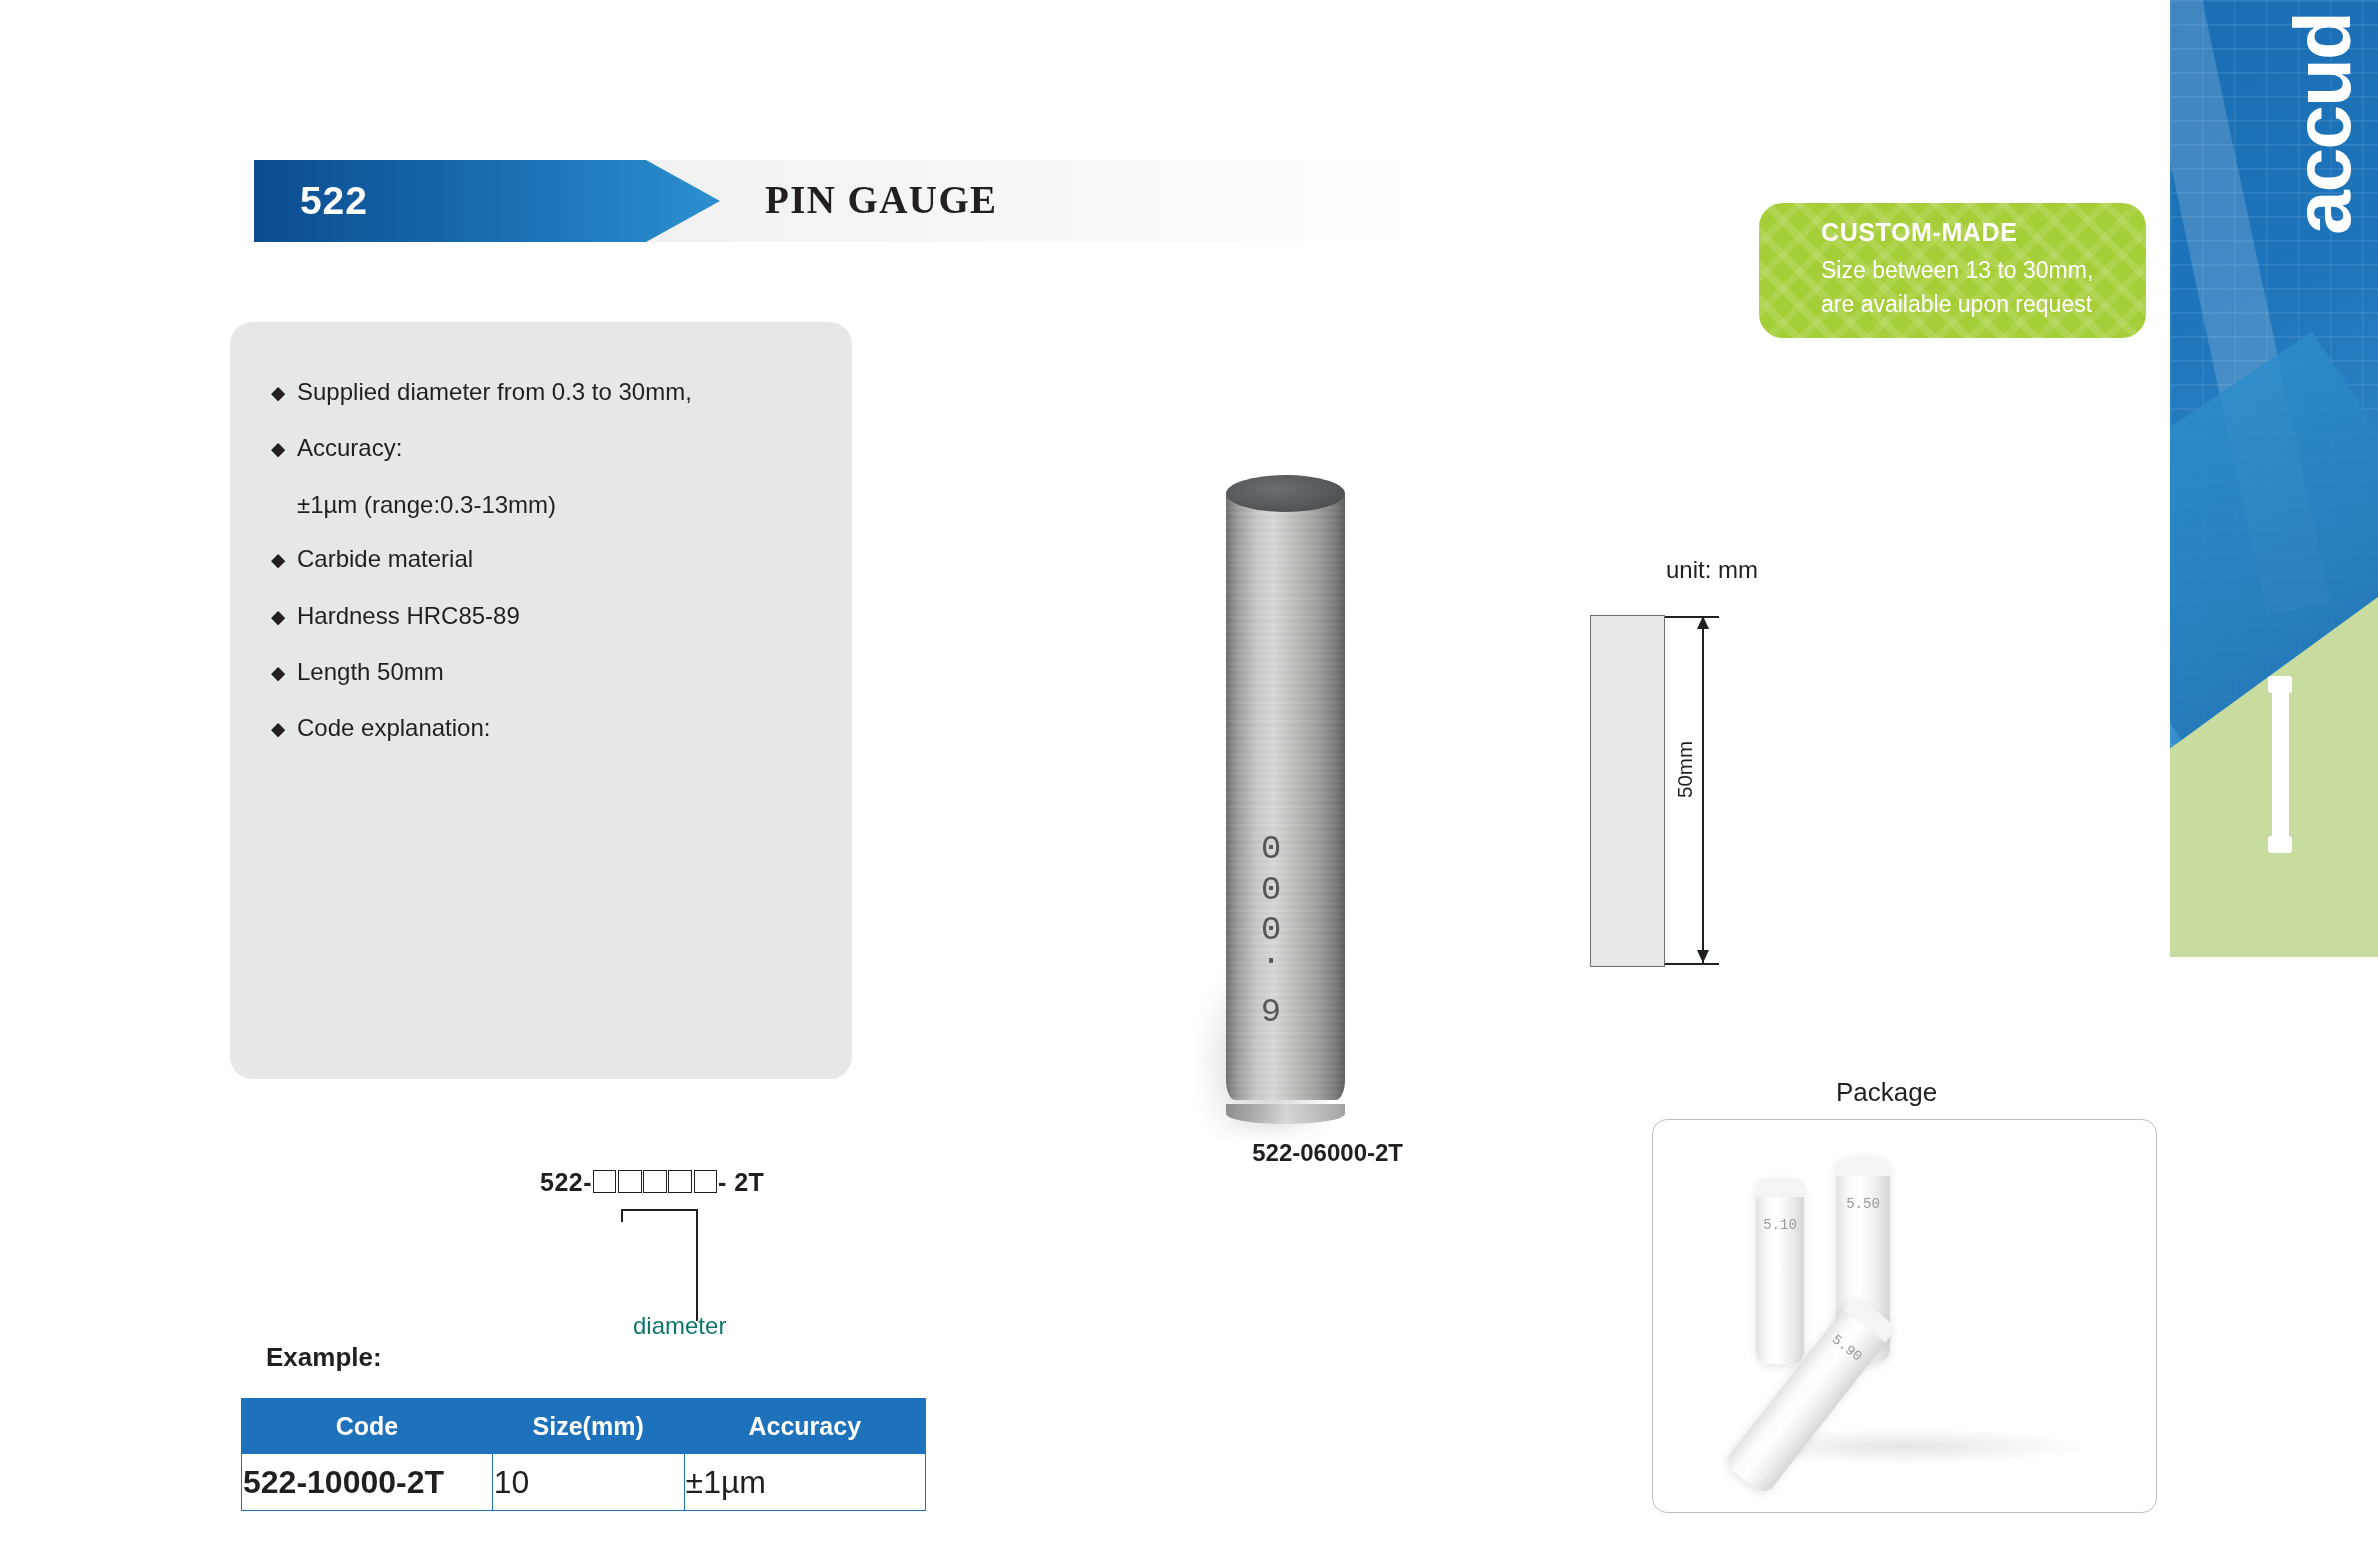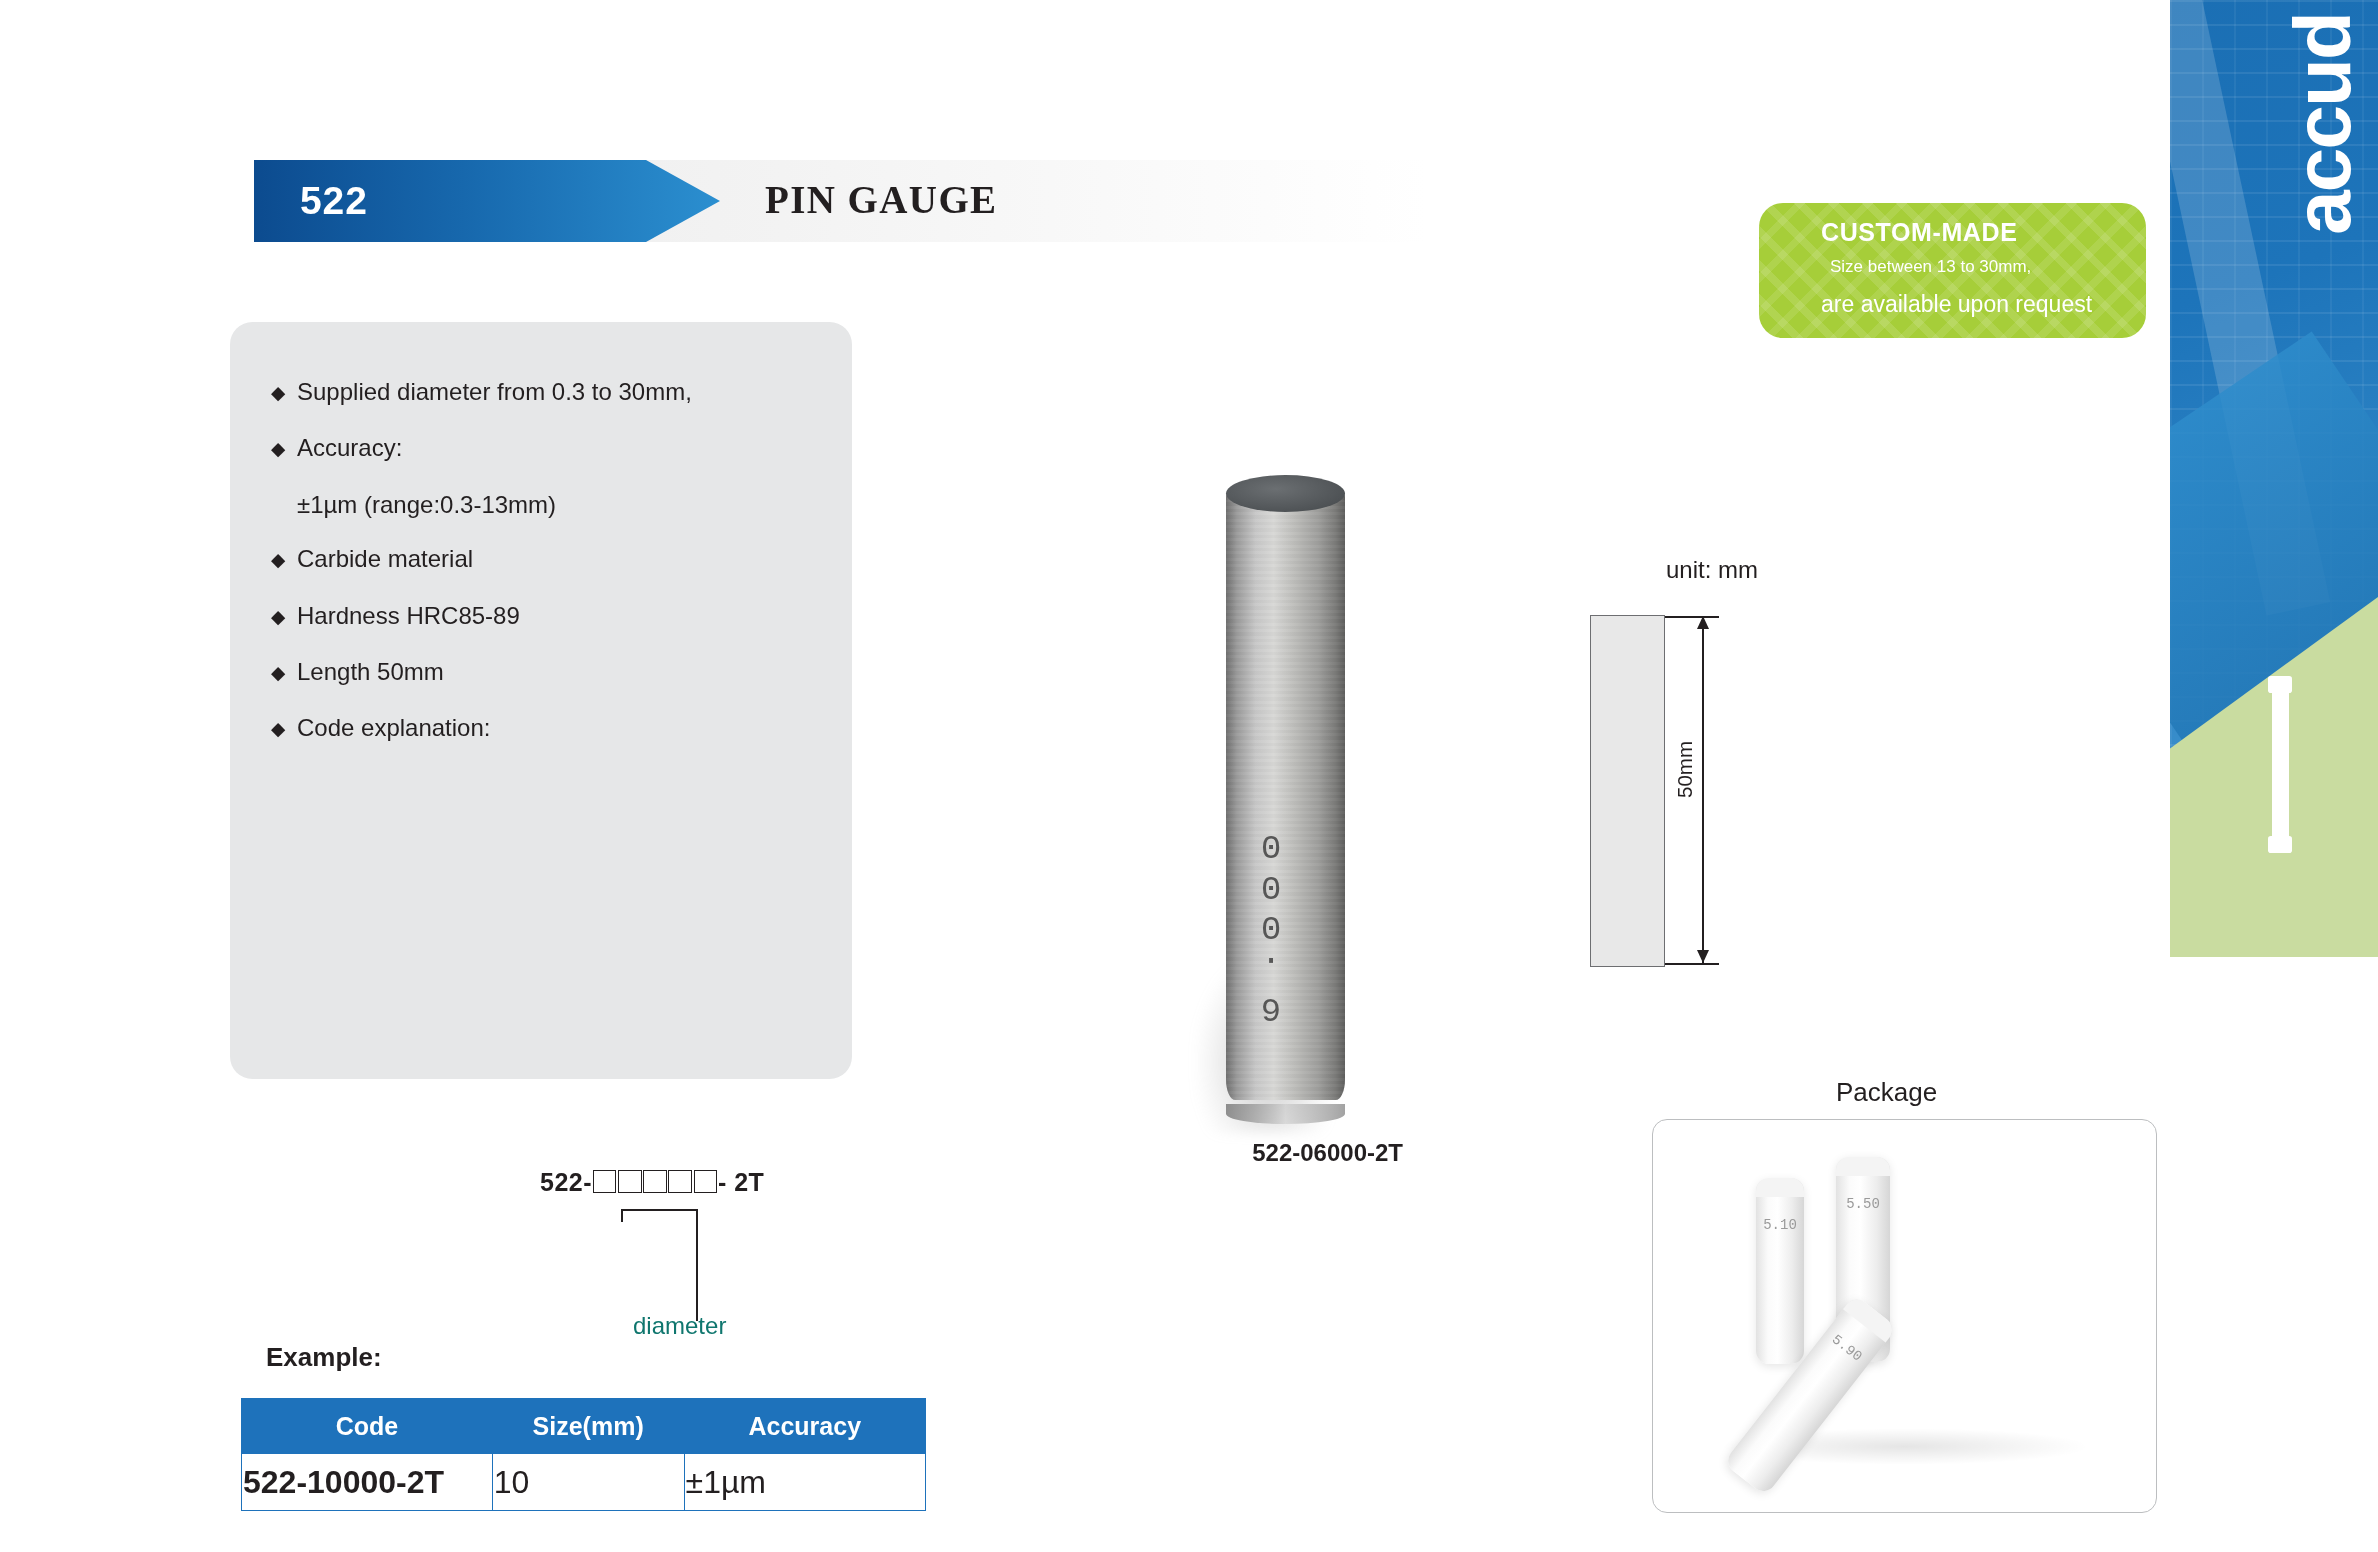--- a/index.html
+++ b/index.html
@@ -184,23 +184,23 @@
     position: absolute;
     left: 62px;
     top: 15px;
     font-size: 25px;
     font-weight: bold;
     color: #ffffff;
     letter-spacing: 0.6px;
   }
   .custom-line1 {
     position: absolute;
-    left: 71px;
+    left: 62px;
     top: 54px;
-    font-size: 17px;
+    font-size: 23px;
     color: #ffffff;
   }
   .custom-line2 {
     position: absolute;
     left: 62px;
     top: 88px;
     font-size: 23px;
     color: #ffffff;
   }
 

